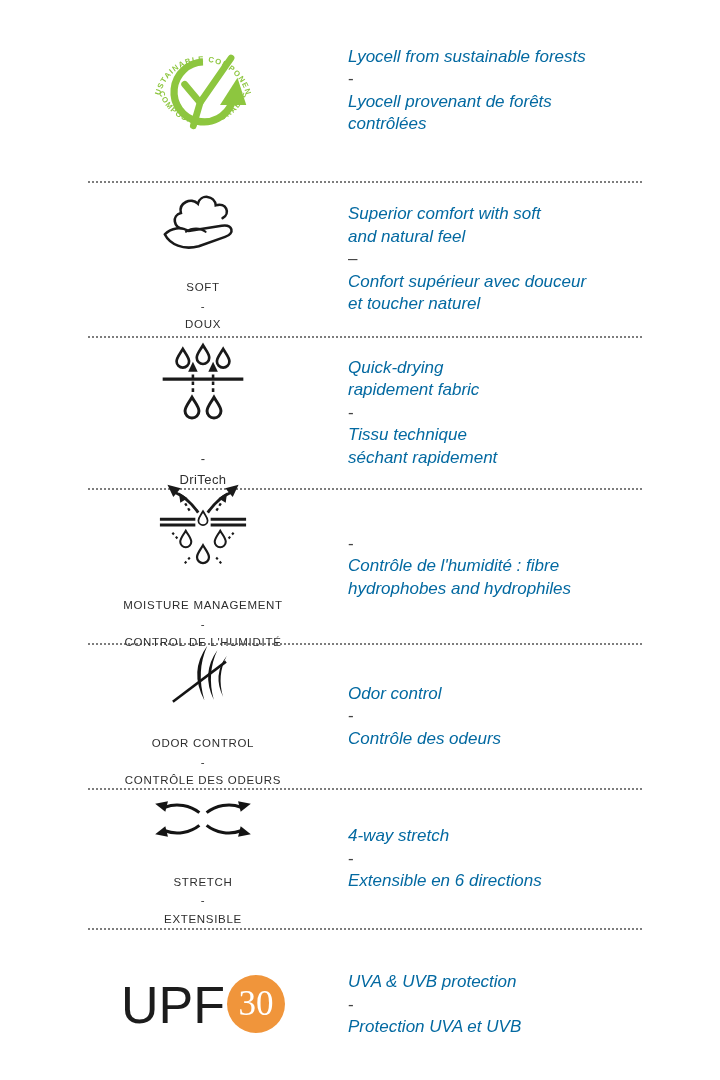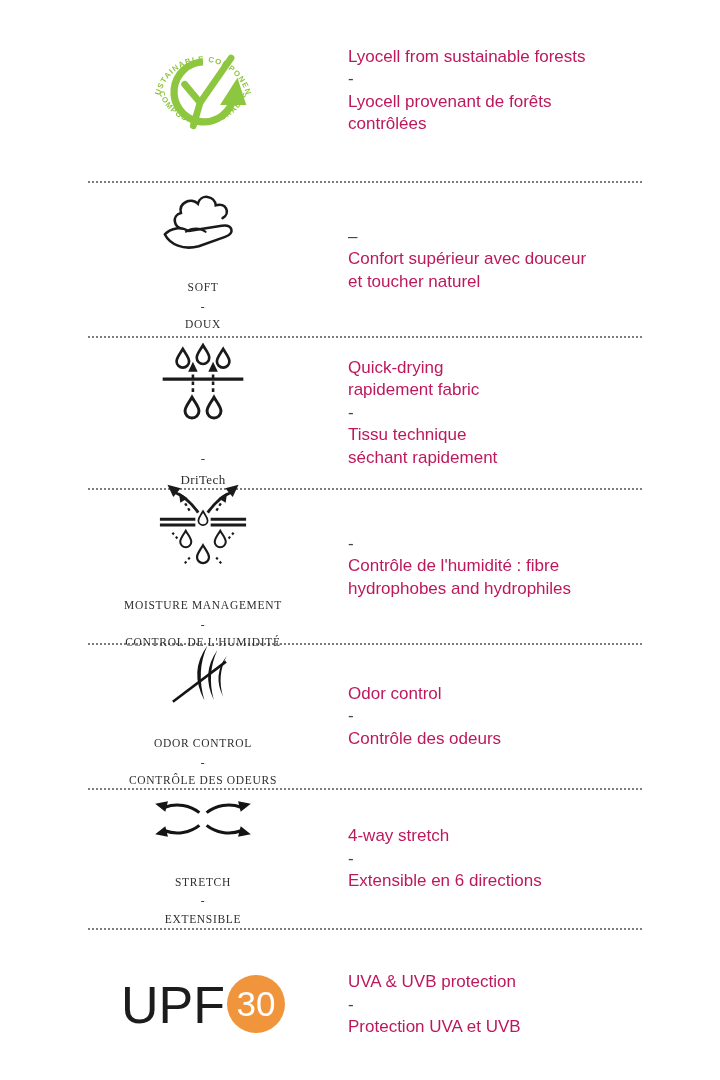--- a/index.html
+++ b/index.html
@@ -10,32 +10,32 @@
   .row.h2{height:153px;}
   .row.h3{height:150px;}
   .row.h4{height:153px;}
   .row.h5{height:143px;}
   .row.h6{height:138px;}
   .row.h7{height:150px;}
   .sep{height:0;border-top:2px dotted #7d7d7d;margin:0 78px 0 88px;}
   .icon-col{width:348px;box-sizing:border-box;padding-left:58px;
             display:flex;flex-direction:column;align-items:center;justify-content:center;flex:none;}
   .text-col{flex:1;padding-right:56px;}
-  .feat-text{font-size:17px;line-height:1.32;color:#be185d;white-space:pre-line;}
+  .feat-text{font-size:17px;line-height:1.32;color:#0369a1;white-space:pre-line;font-style:italic;}
   .feat-dash{font-size:17px;line-height:1.32;color:#434343;}
   .caption{margin-top:25px;text-align:center;font-size:11.5px;letter-spacing:.7px;
-           line-height:1.6;color:#2e2e2e;white-space:pre-line;font-family:Liberation Serif, serif;}
+           line-height:1.6;color:#2e2e2e;white-space:pre-line;}
   .caption.nocaps{letter-spacing:.4px;font-size:13px;}
   svg{display:block;}
   .arc-text{font-size:8px;letter-spacing:1.2px;font-weight:bold;}
   
   .upf-logo{display:flex;align-items:flex-start;}
   .upf-text{font-size:52px;color:#1c1c1c;letter-spacing:0px;}
   .upf-circle{width:58px;height:58px;border-radius:50%;background:#F0953B;color:#fff;
-              display:flex;align-items:center;justify-content:center;font-size:35px;margin-left:2px;}
+              display:flex;align-items:center;justify-content:center;font-size:35px;margin-left:2px;font-family:Liberation Serif, serif;}
 </style>
 </head>
 <body>
 
 <div id="page">
 
   <div class="row h1">
     <div class="icon-col">
       <svg width="116" height="116" viewBox="0 0 120 120">
         <defs>
@@ -69,20 +69,22 @@
       <svg width="90" height="68" viewBox="0 0 100 80">
         <path d="M27 52 C15 50 13 36 24 33 C21 21 36 14 44 22 C47 10 64 12 65 24 C77 20 83 33 73 39" fill="#fff" stroke="#1a1a1a" stroke-width="3" stroke-linecap="round" fill-opacity="0"></path>
         <path d="M5 58 C13 50 24 49 33 54 L72 48 C85 46 88 57 76 61 L45 72 C27 77 11 70 5 58 Z" fill="#fff" stroke="#1a1a1a" stroke-width="3" stroke-linejoin="round"></path>
         <path d="M30 55 C37 50 47 50 53 55" fill="none" stroke="#1a1a1a" stroke-width="2.5" stroke-linecap="round"></path>
       </svg>
       <div class="caption">SOFT
 -
 DOUX</div>
     </div>
     <div class="text-col">
+      <div class="feat-text">Superior comfort with soft
+and natural feel</div>
       <div class="feat-dash">–</div>
       <div class="feat-text">Confort supérieur avec douceur
 et toucher naturel</div>
     </div>
   </div>
 
   <div class="sep"></div>
 
   <div class="row h3">
     <div class="icon-col">

